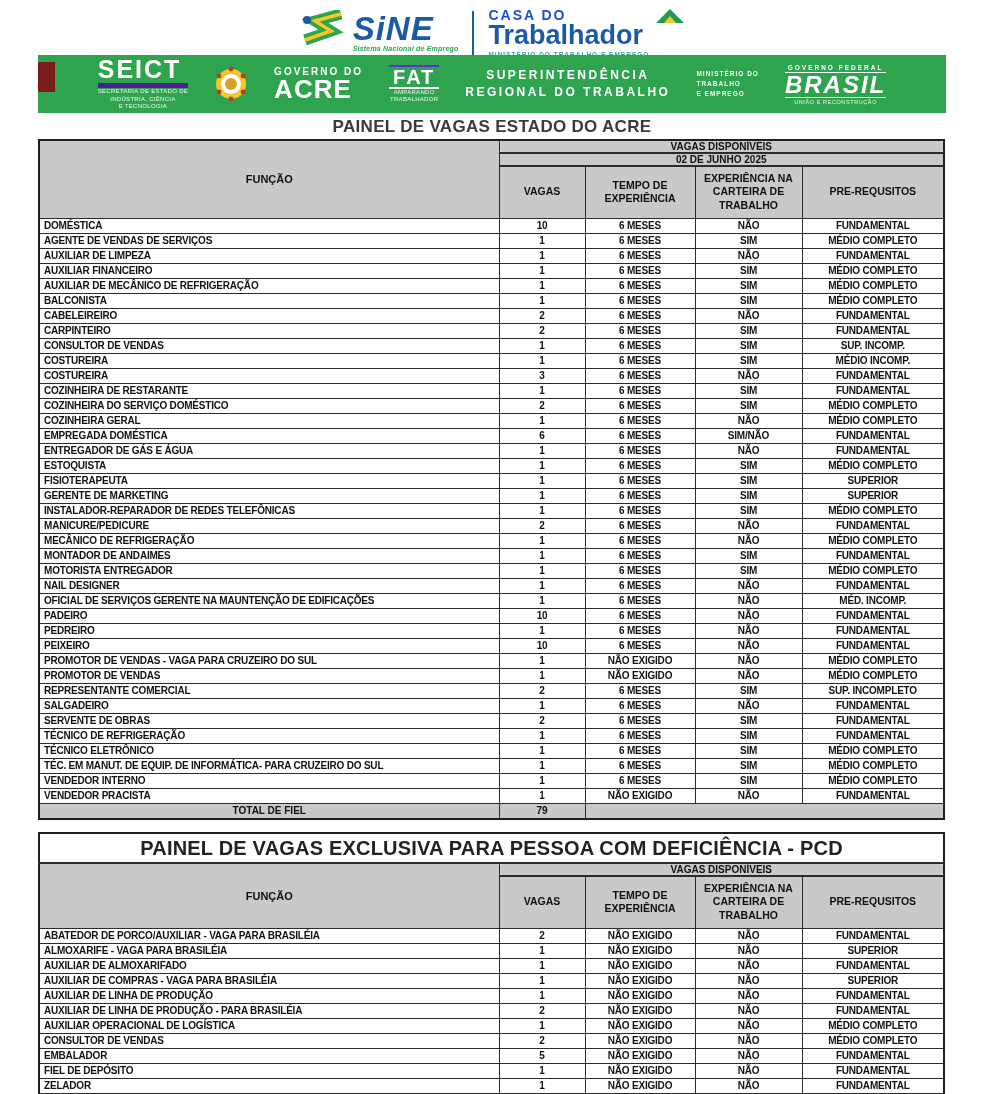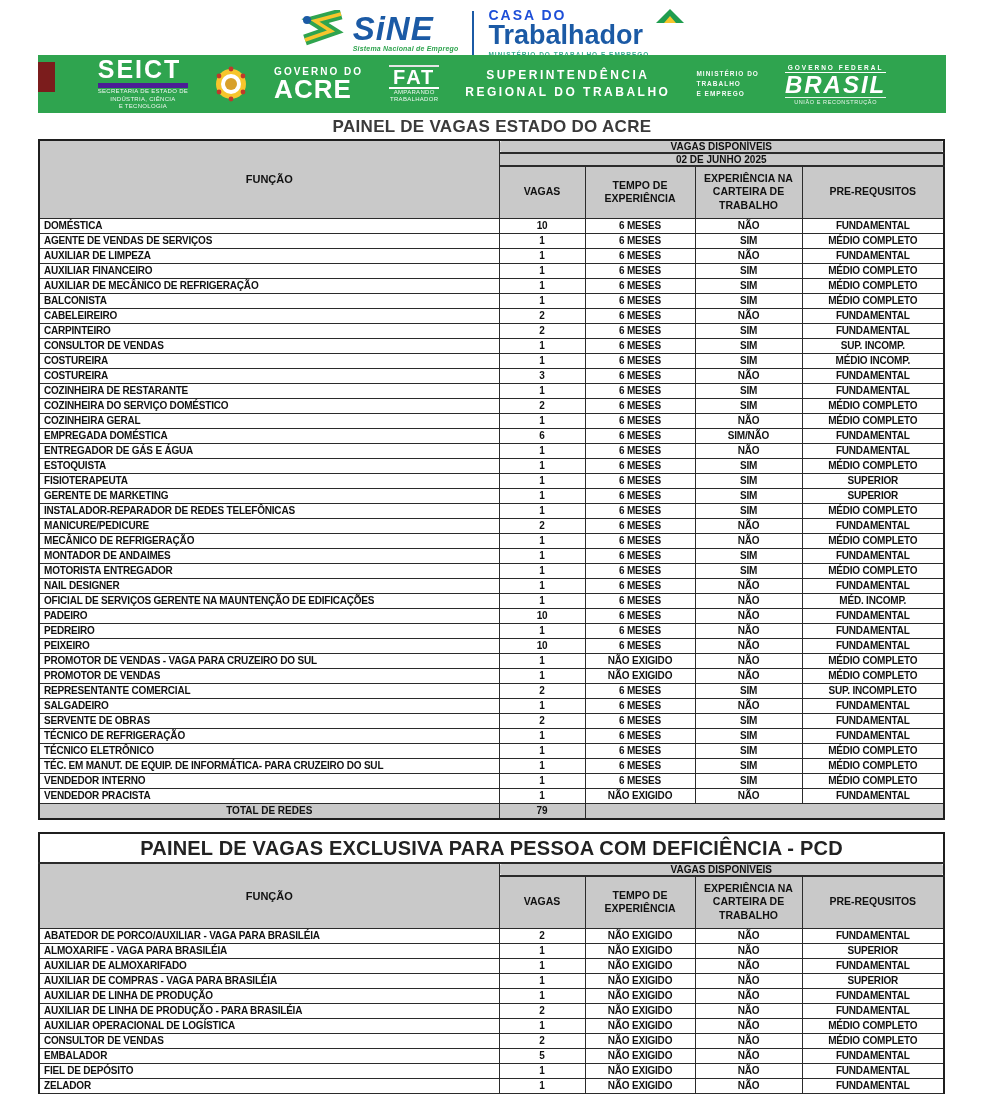--- a/index.html
+++ b/index.html
@@ -26,21 +26,21 @@
   .red-block { position:absolute; left:0; top:7px; width:17px; height:30px; background:#7b1c1c; }
   .seict-title { font-size:25px; font-weight:bold; letter-spacing:2px; line-height:1;
     border-bottom:5px solid #4c1d95; padding-bottom:1px; }
   .tiny { font-size:6px; line-height:1.25; letter-spacing:0.3px; text-align:center; opacity:0.92; }
   .emblem { width:34px; height:38px; }
   .acre-block { text-align:left; }
   .acre-top { font-size:10px; font-weight:bold; letter-spacing:2px; line-height:1; }
   .acre-main { font-size:26px; font-weight:bold; letter-spacing:1px; line-height:0.95; }
   .fat-block { text-align:center; }
   .fat-title { font-size:20px; font-weight:bold; letter-spacing:2px; line-height:1;
-    border-top:2px solid #e5e5e5; border-bottom:2px solid #fff; padding:0 4px; }
+    border-top:2px solid #6d28d9; border-bottom:2px solid #fff; padding:0 4px; }
   .srt-block { text-align:center; font-size:12px; font-weight:bold; letter-spacing:2.5px; line-height:1.45; }
   .mte-block { text-align:left; font-size:6.5px; font-weight:bold; letter-spacing:1px; line-height:1.5; opacity:0.95; }
   .brasil-block { text-align:center; }
   .brasil-top { font-size:6.5px; font-weight:bold; letter-spacing:2px; border-bottom:1px solid #fff; padding-bottom:1px; }
   .brasil-main { font-size:24px; font-weight:900; letter-spacing:2px; line-height:1; font-style:italic; }
   .brasil-sub { font-size:5.5px; letter-spacing:0.6px; border-top:1px solid #fff; padding-top:1px; opacity:0.9; }
 
   
   .main-title { position:absolute; top:117px; left:0; width:100%; text-align:center;
     font-size:17px; font-weight:bold; color:#3a3a3a; letter-spacing:0.3px; }
@@ -443,21 +443,21 @@
         <tr>
           <td class="c-func">VENDEDOR PRACISTA</td>
           <td>1</td>
           <td>NÃO EXIGIDO</td>
           <td>NÃO</td>
           <td>FUNDAMENTAL</td>
         </tr>
       </tbody>
     <tfoot>
       <tr class="total-row">
-        <td>TOTAL DE REDES</td>
+        <td>TOTAL DE FIEL</td>
         <td>79</td>
         <td colspan="3"></td>
       </tr>
     </tfoot>
   </table>
 
   <table id="table2" class="tbl">
     <colgroup>
         <col style="width:460px">
         <col style="width:86px">

